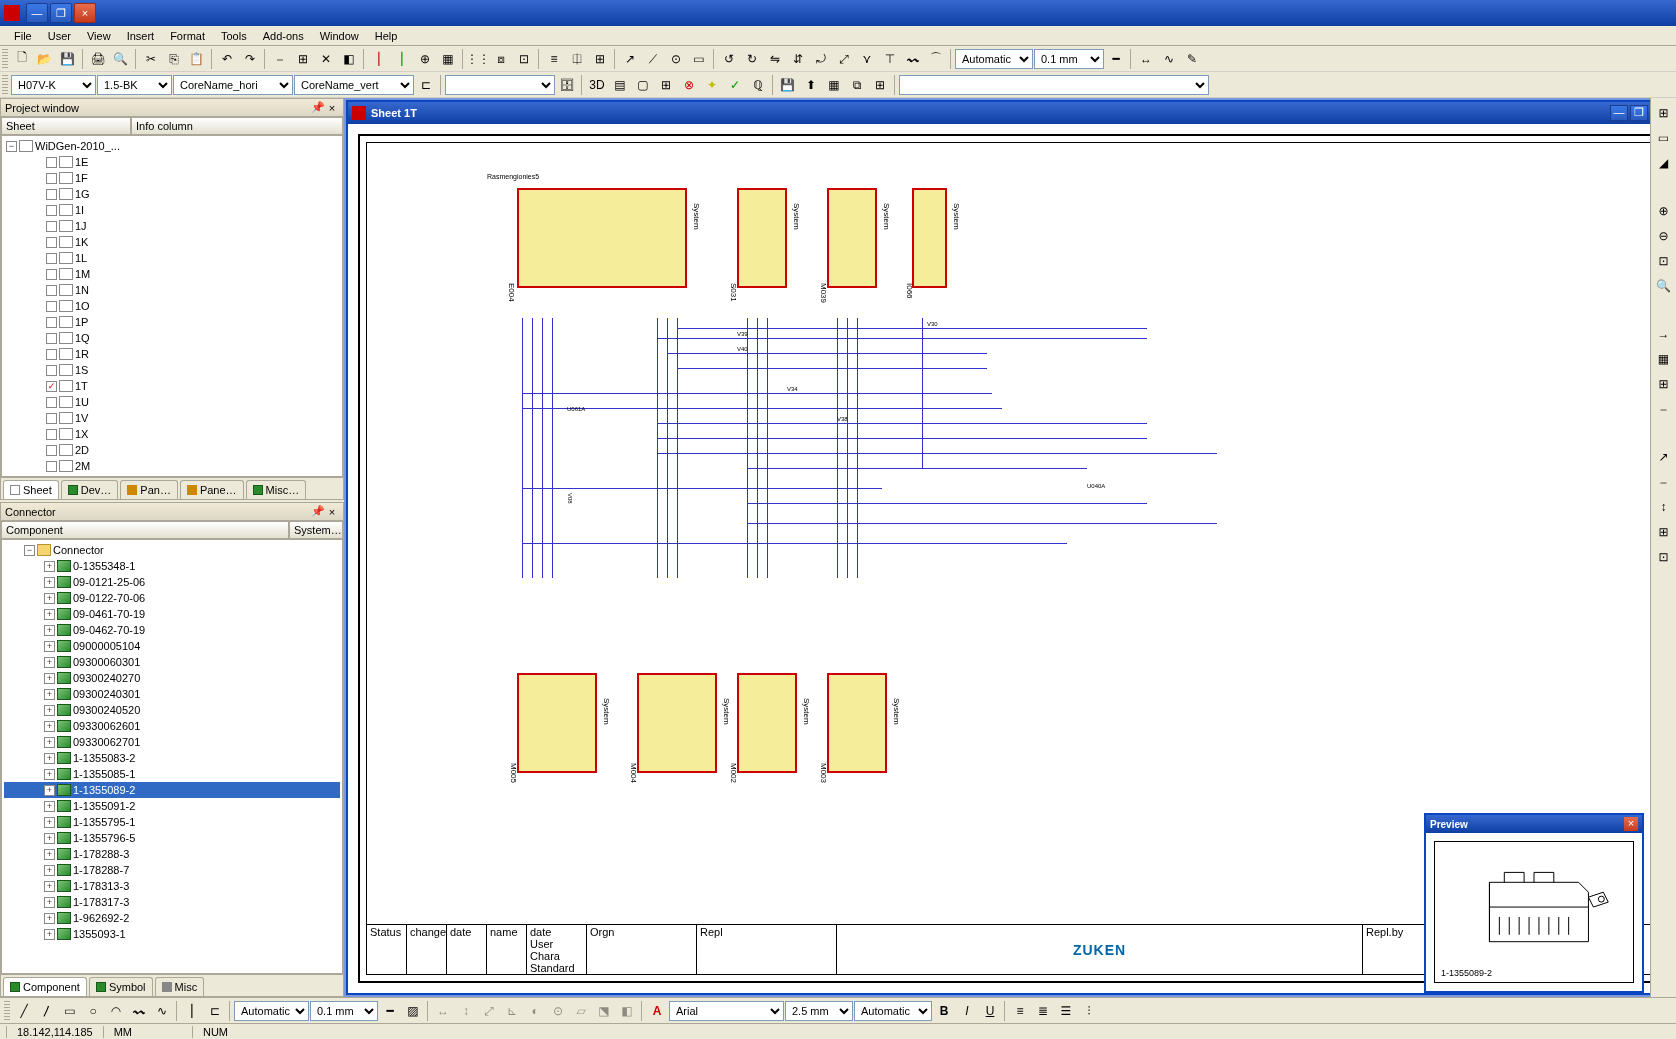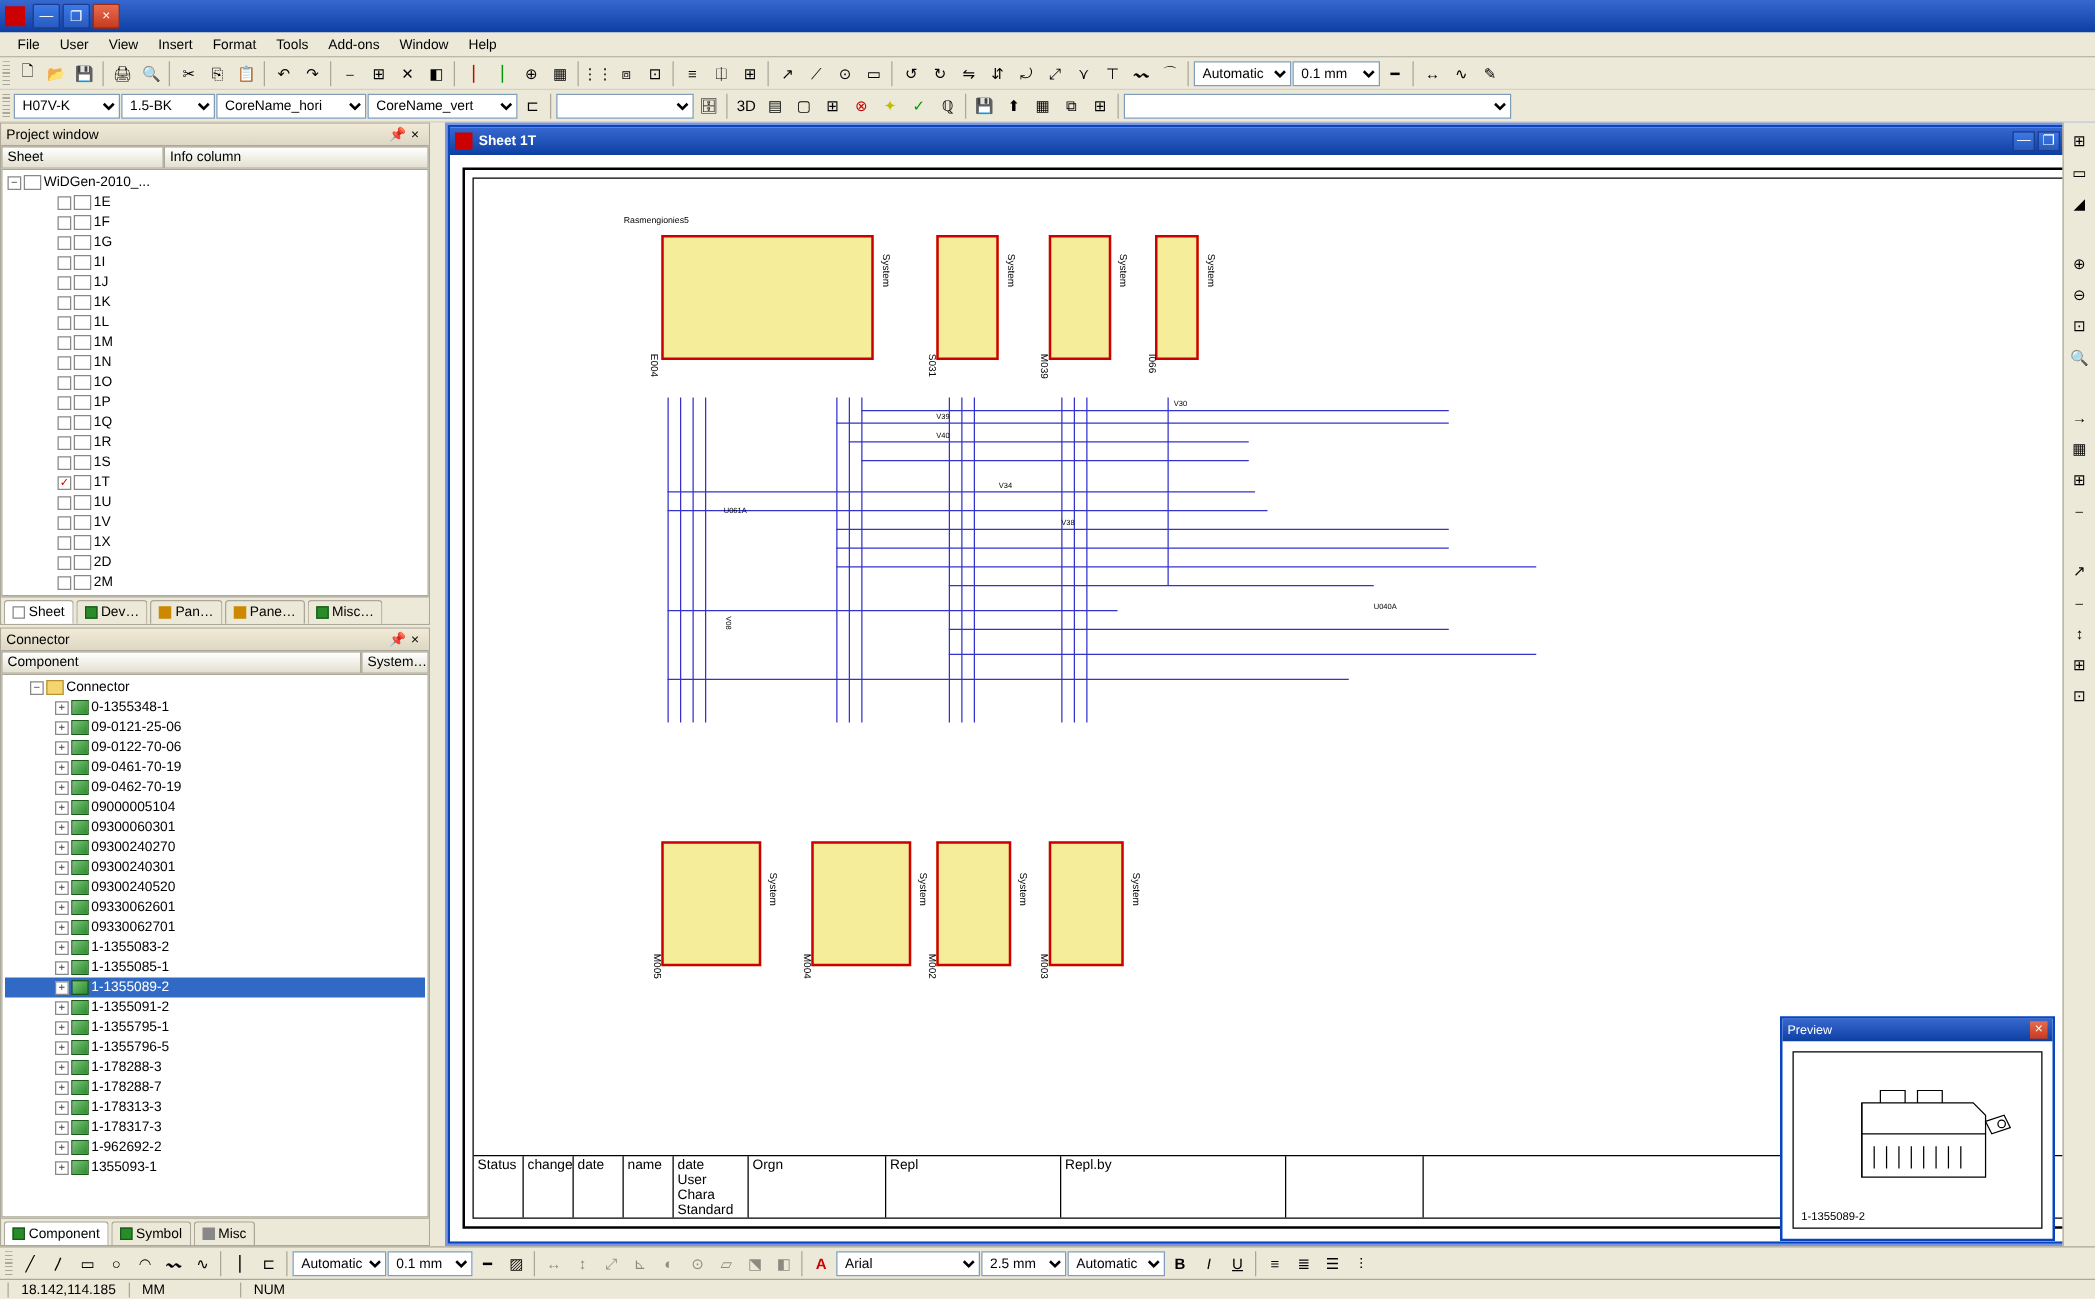--- a/index.html
+++ b/index.html
@@ -50,21 +50,21 @@
 .ico-green { background: #2a8b2a; border: 1px solid #185818; }
 .ico-folder { background: #f6d571; border: 1px solid #b89332; }
 .ico-green-dev { background: linear-gradient(135deg,#7dc37d,#2a8b2a); border: 1px solid #185818; }
 
 .tabstrip { display: flex; height: 22px; background: #ece9d8; padding: 2px 2px 0; gap: 2px; border-top: 1px solid #aca899; }
 .tabstrip .tab { border: 1px solid #aca899; border-bottom: none; padding: 2px 6px; background: #ece9d8; cursor: pointer; display: flex; align-items: center; gap: 3px; font-size: 10px; border-radius: 3px 3px 0 0; }
 .tabstrip .tab.active { background: white; }
 .tabstrip .tab .ti { width: 10px; height: 10px; }
 
 
-.canvas-col { flex: 1; position: relative; background: #7a96df; margin-left: 12px; }
+.canvas-col { flex: 1; position: relative; background: #7a96df; }
 .mdi-child { position: absolute; inset: 2px; background: white; border: 2px solid #0a45c0; }
 .mdi-title { height: 22px; background: linear-gradient(to bottom,#3668cf,#0d3fa3); color: white; display: flex; align-items: center; padding: 0 4px; }
 .mdi-title .title { flex: 1; font-weight: bold; }
 .mdi-title .winbtn { width: 18px; height: 16px; margin-left: 2px; }
 .sheet-view { position: absolute; top: 22px; left: 0; right: 0; bottom: 0; background: white; overflow: hidden; }
 .drawing-border { position: absolute; inset: 10px; border: 2px solid black; }
 .drawing-inner { position: absolute; inset: 6px; border: 1px solid black; }
 
 
 .blk { position: absolute; background: #f6ed9b; border: 2px solid #c00; }
@@ -74,21 +74,21 @@
 .titleblock { position: absolute; bottom: 0; left: 0; right: 0; height: 50px; border-top: 1px solid black; display: flex; font-size: 7px; }
 .titleblock div { border-right: 1px solid black; padding: 1px 3px; }
 .zuken { color: #0066aa; font-weight: bold; font-size: 14px; letter-spacing: 1px; }
 
 
 .right-toolbar { position: absolute; right: 0; top: 0; bottom: 0; width: 26px; background: #ece9d8; border-left: 1px solid #aca899; display: flex; flex-direction: column; align-items: center; padding: 4px 0; gap: 3px; }
 
 
 .preview-win { position: absolute; right: 32px; bottom: 4px; width: 220px; height: 180px; border: 2px solid #0a45c0; background: white; }
 .preview-title { height: 18px; background: linear-gradient(to bottom,#3668cf,#0d3fa3); color: white; padding: 0 4px; display: flex; align-items: center; }
-.preview-title .t { flex: 1; font-weight: normal; font-size: 10px; }
+.preview-title .t { flex: 1; font-weight: bold; font-size: 10px; }
 .preview-body { padding: 8px; height: calc(100% - 18px); display: flex; flex-direction: column; }
 .preview-draw { flex: 1; border: 1px solid #000; position: relative; }
 
 
 .bottom-tools { position: absolute; left: 0; right: 0; bottom: 16px; height: 26px; background: #ece9d8; border-top: 1px solid #aca899; display: flex; align-items: center; padding: 0 4px; gap: 1px; }
 .statusbar { position: absolute; left: 0; right: 0; bottom: 0; height: 16px; background: #ece9d8; border-top: 1px solid #aca899; display: flex; align-items: center; padding: 0 6px; font-size: 10px; }
 .statusbar .seg { padding: 0 10px; border-left: 1px solid #aca899; }
 .statusbar .first { flex: 1; border: none; }
 </style>
 </head>
@@ -596,20 +596,23 @@
               <div style="width:40px">date</div>
               <div style="width:40px">name</div>
               <div style="width:60px;display:flex;flex-direction:column">
                 <span>date</span>
                 <span>User</span>
                 <span>Chara</span>
                 <span>Standard</span>
               </div>
               <div style="width:110px">Orgn</div>
               <div style="width:140px">Repl</div>
+              <div style="flex:1;display:flex;align-items:center;justify-content:center">
+                  <span class="zuken">ZUKEN</span>
+                </div>
               <div style="width:180px">Repl.by</div>
               <div style="width:110px"></div>
             </div>
           </div>
         </div>
       </div>
     </div>
 
     <div class="right-toolbar">
       <span class="tbtn">⊞</span>

